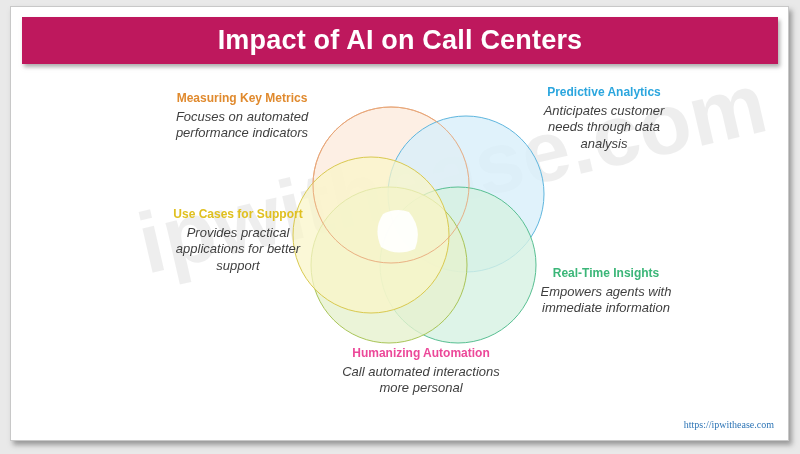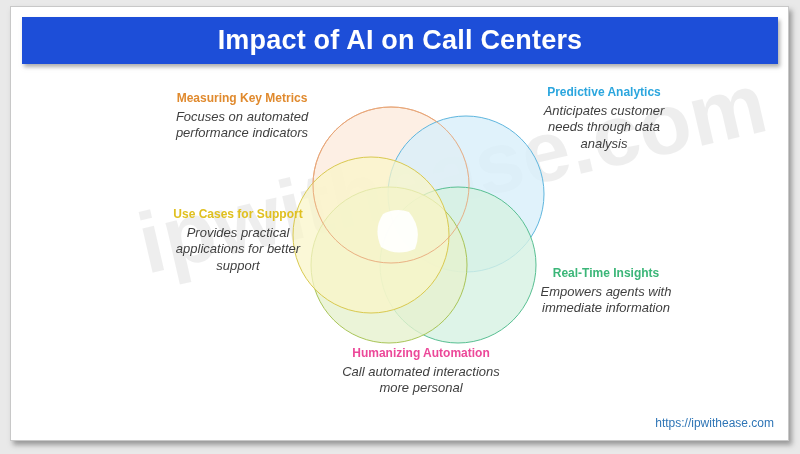--- a/index.html
+++ b/index.html
@@ -31,21 +31,21 @@
     box-shadow: 3px 4px 5px rgba(90,90,90,0.55);
     box-sizing: border-box;
     overflow: hidden;
   }
 
   
   #title-banner {
     position: absolute;
     left: 11px; top: 10px;
     width: 756px; height: 47px;
-    background: #1d4ed8;
+    background: #be185d;
     box-shadow: 2px 3px 4px rgba(120,120,120,0.6);
     display: flex;
     align-items: center;
     justify-content: center;
   }
   #title-text {
     color: #ffffff;
     font-size: 27px;
     font-weight: bold;
     letter-spacing: 0.2px;
@@ -103,23 +103,23 @@
   #label-predictive{ left: 476px; top: 78px;  width: 142px; margin-left: 46px; }
   #label-realtime  { left: 520px; top: 219px; width: 150px; margin-top: 40px; }
   #label-humanizing{ left: 330px; top: 339px; width: 160px; }
   #label-usecases  { left: 147px; top: 200px; width: 160px; }
 
   
   #footer-url {
     position: absolute;
     right: 14px;
     bottom: 10px;
-    font-size: 12px;
+    font-size: 10px;
     color: #2e75b6;
-    font-family: Liberation Sans, sans-serif;
+    font-family: Liberation Serif, serif;
   }
 </style>
 </head>
 <body>
 
 <div id="slide-frame">
   <div id="slide-canvas">
 
     <div id="title-banner">
       <span id="title-text">Impact of AI on Call Centers</span>

